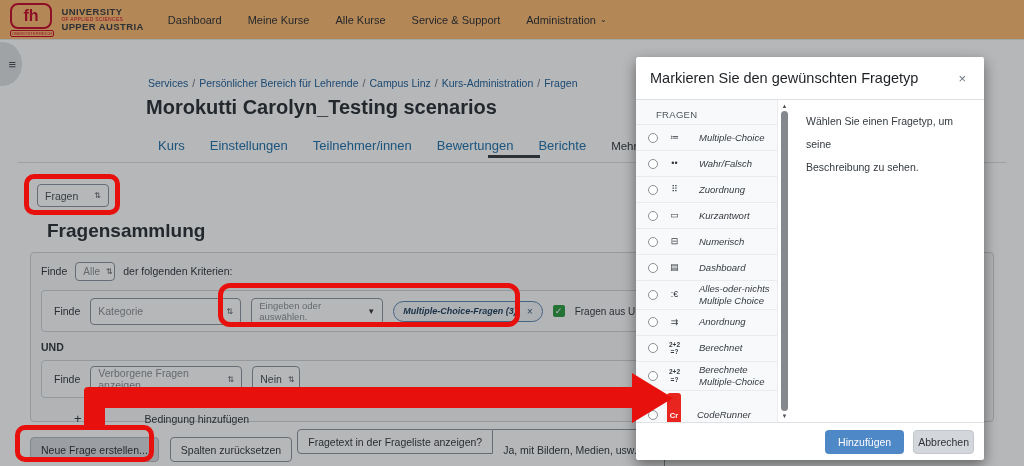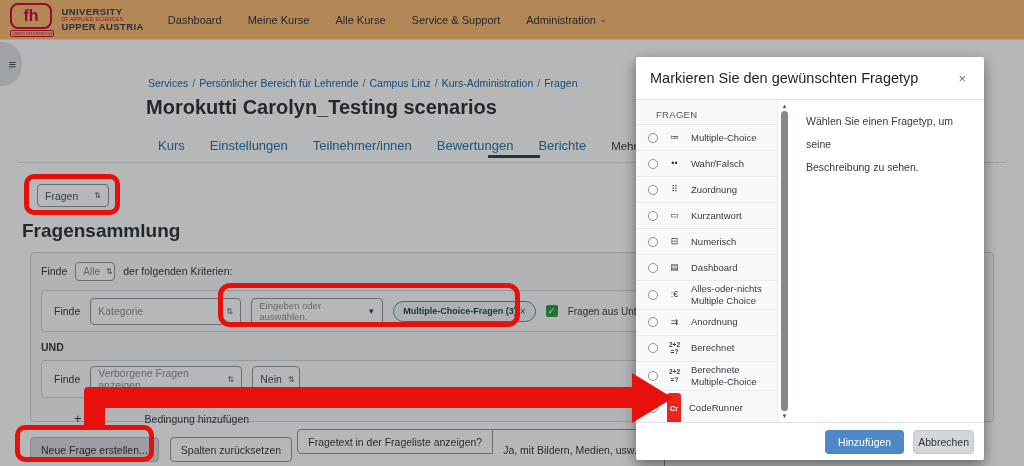--- a/index.html
+++ b/index.html
@@ -41,38 +41,38 @@
   .tab-underline { position:absolute; top:155px; left:488px; width:52px; height:3px; background:#3a4046; z-index:1; }
   .tabs-divider { position:absolute; top:162px; left:18px; width:988px; height:1px; background:#dde0e3; z-index:1; }
 
   
   .sel { background:#fff; border:1px solid #8f959e; border-radius:4px; display:flex; align-items:center;
          justify-content:space-between; padding:0 7px; font-size:10.5px; color:#495057; cursor:pointer; }
   .sel .muted { color:#8a9096; }
   .sortglyph { font-size:8px; color:#5a6066; margin-left:6px; }
 
   .section-select { position:absolute; top:184px; left:37px; width:72px; height:23px; z-index:1; }
-  .qb-heading { position:absolute; top:220px; left:22px; font-size:19px; font-weight:bold; color:#2c3338; z-index:1; }
+  .qb-heading { position:absolute; top:220px; left:47px; font-size:19px; font-weight:bold; color:#2c3338; z-index:1; }
 
   
   .filter-card { position:absolute; top:252px; left:30px; width:964px; height:170px; background:#f8f9fa;
                  border:1px solid #ced4da; border-radius:4px; padding:7px 10px; z-index:1; }
   .f-row1 { display:flex; align-items:center; gap:8px; height:22px; font-size:10.5px; color:#343a40; }
   .sel-alle { width:40px; height:19px; font-size:10px; }
   .subcard { background:#fdfdfe; border:1px solid #ced4da; border-radius:4px; display:flex; align-items:center;
              gap:10px; padding:0 12px; font-size:10.5px; color:#343a40; }
   .subcard1 { margin-top:8px; height:42px; }
   .sel-kategorie { width:151px; height:27px; }
   .autocomplete { width:132px; height:27px; border:1px solid #8f959e; border-radius:4px; background:#fff;
                   display:flex; align-items:center; justify-content:space-between; padding:0 7px;
                   font-size:9.5px; color:#8a9096; cursor:pointer; }
   .autocomplete .dd { color:#343a40; font-size:8px; }
   .tag-pill { border:1.5px solid #5b87b5; border-radius:11px; background:#f4f6f8; height:21px;
-              display:flex; align-items:center; gap:3px; padding:0 9px; font-size:9px; font-weight:bold;
-              color:#1d3d5c; cursor:pointer; }
+              display:flex; align-items:center; gap:10px; padding:0 9px; font-size:9px; font-weight:bold;
+              color:#1d3d5c; cursor:pointer;font-style:italic; }
   .tag-pill .tag-x { font-weight:normal; color:#3c5a78; font-size:10px; }
   .checkbox { width:12px; height:12px; background:#2e9e44; border-radius:2px; display:flex; align-items:center;
               justify-content:center; color:#fff; font-size:9px; cursor:pointer; flex:0 0 auto; }
   .cb-label { font-size:10px; color:#343a40; }
   .and-label { margin-top:9px; font-size:10.5px; font-weight:bold; color:#343a40; }
   .subcard2 { margin-top:7px; height:38px; }
   .sel-hidden { width:152px; height:26px; }
   .sel-nein { width:48px; height:26px; }
   .add-row { margin-top:13px; display:flex; align-items:center; gap:27px; padding-left:33px; }
   .plus { font-size:13px; color:#343a40; cursor:pointer; }
@@ -103,22 +103,22 @@
   .modal-body { flex:1 1 auto; display:flex; overflow:hidden; }
   .type-panel { width:142px; flex:0 0 auto; background:#f8f9fa; border-right:1px solid #ececee; overflow:hidden; }
   .group-label { font-size:9.5px; color:#50565c; letter-spacing:.3px; padding:9px 0 4px 20px; }
   .type-row { display:flex; align-items:center; border-top:1px solid #e9ecef; min-height:26px; padding:2px 4px 2px 12px;
               cursor:pointer; }
   .type-row:first-of-type { border-top:none; }
   .radio { width:10px; height:10px; border:1px solid #8a9096; border-radius:50%; background:#fff; flex:0 0 auto; }
   .ticon { width:17px; margin-left:8px; flex:0 0 auto; font-size:9px; color:#343a40; text-align:center; line-height:1; }
   .ticon.math { font-size:6.5px; font-weight:bold; line-height:1.1; word-spacing:8px; }
   .ticon.cr { background:#e8261f; color:#fff; font-weight:bold; font-size:7.5px; border-radius:3px;
-              width:14px; padding:12px 0; margin-left:9px; }
-  .tlabel { font-size:9.5px; color:#343a40; margin-left:8px; line-height:1.25; }
+              width:14px; padding:19px 0; margin-left:9px; }
+  .tlabel { font-size:9.5px; color:#343a40; margin-left:16px; line-height:1.25;font-style:italic; }
   .mscroll { width:13px; flex:0 0 auto; display:flex; flex-direction:column; align-items:center; padding:3px 0; }
   .mscroll .s-arrow { font-size:6px; color:#4e5轨256; color:#4e5256; }
   .s-arrow { font-size:6px; color:#4e5256; }
   .s-thumb { width:7px; flex:1 1 auto; background:#85898d; border-radius:4px; margin:2px 0; }
   .desc-panel { flex:1 1 auto; padding:10px 6px 0 15px; }
   .desc-line { font-size:10.5px; color:#343a40; line-height:23px; }
   .modal-footer { height:38px; flex:0 0 auto; border-top:1px solid #dee2e6; display:flex; align-items:center;
                   justify-content:flex-end; gap:9px; padding:0 10px; }
   .btn-primary { background:#4e88c7; color:#fff; border:none; border-radius:4px; font-size:10.5px;
                  padding:6px 13px; cursor:pointer; font-family:inherit; }

